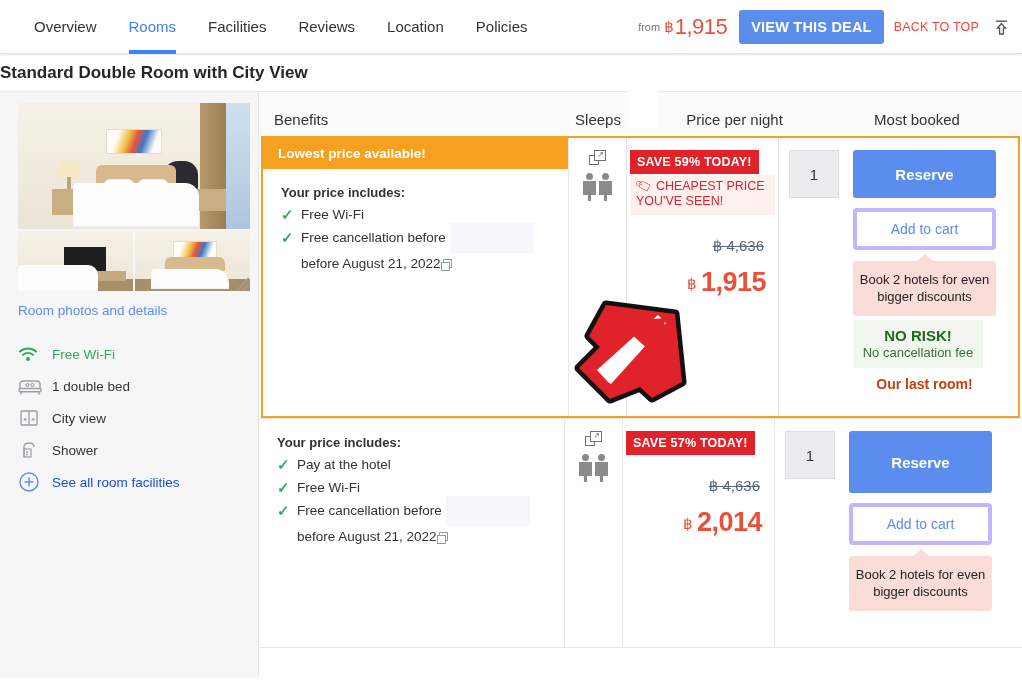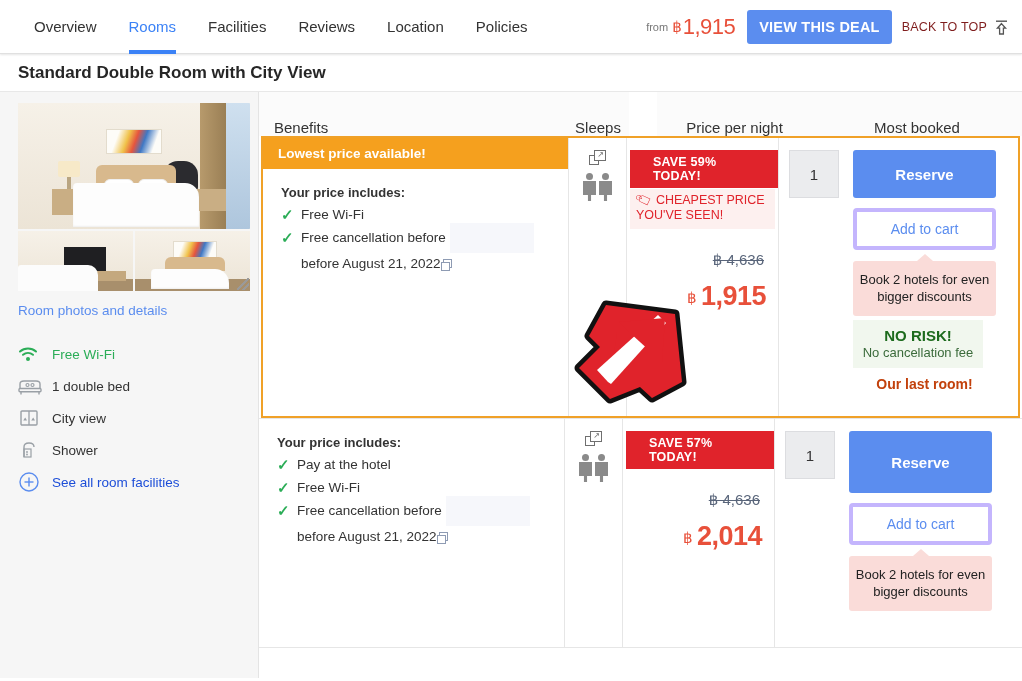--- a/index.html
+++ b/index.html
@@ -60,30 +60,29 @@
     font-size: 14.5px;
     font-weight: bold;
     letter-spacing: 0.2px;
     padding: 9px 12px;
     border: none;
     border-radius: 3px;
     cursor: pointer;
     font-family: "Liberation Sans", sans-serif;
   }
   .back-to-top {
-    display: flex; align-items: center; gap: 6px;
-    font-size: 12.5px; color: #7f1d1d; margin-left: 10px; cursor: pointer;
+    display: flex; align-items: center; gap: 14px;
+    font-size: 12.5px; color: #ef4444; margin-left: 10px; cursor: pointer;
     letter-spacing: 0.2px;
   }
 
   
   .room-title-bar {
     height: 38px;
     display: flex; align-items: center;
-    padding-left: 18px;
     background: #ffffff;
     border-bottom: 1px solid #e8e8e8;
   }
   .room-title { font-size: 17px; font-weight: bold; color: #262626; }
 
   
   .main { display: flex; height: 586px; }
 
   
   .sidebar {
@@ -138,21 +137,21 @@
   .facility-list { margin-top: 20px; }
   .fac-row { display: flex; align-items: center; height: 32px; }
   .fac-icon { width: 34px; flex: 0 0 34px; display: flex; align-items: center; justify-content: flex-start; }
   .fac-label { font-size: 13.5px; color: #333; }
   .fac-label.green { color: #2bad57; }
   .fac-label.link { color: #1d4ed8; }
 
   
   .table-area { flex: 1 1 auto; background: #ffffff; position: relative; }
   .col-head {
-    display: flex; height: 44px; align-items: flex-end; 
+    display: flex; height: 44px; align-items: flex-end; padding-bottom: 8px;
     background: #fbfbfb;
   }
   .col-head .ch { font-size: 15px; color: #333; }
   .ch-benefits { width: 308px; flex:0 0 308px; padding-left: 15px; }
   .ch-sleeps   { width: 62px;  flex:0 0 62px; text-align:center; }
   .ch-spacer   { width: 28px;  flex:0 0 28px; background:#ffffff; height:44px;}
   .ch-price    { width: 155px; flex:0 0 155px; text-align:center; }
   .ch-booked   { width: 210px; flex:0 0 210px; text-align:center; }
 
   .row {
@@ -203,21 +202,21 @@
   .popup-icon .arr { position:absolute; right:2px; top:1px; font-size: 8px; color:#6f6f6f; line-height: 8px;}
   .guests { display:flex; justify-content:center; gap: 3px; }
   .person { width: 13px; }
   .person .h { width: 7px; height: 7px; border-radius: 50%; background: #8a8a8a; margin: 0 auto 1px auto; }
   .person .b { width: 13px; height: 20px; background: #8a8a8a;
                clip-path: polygon(0 0,100% 0,100% 70%,62% 70%,62% 100%,38% 100%,38% 70%,0 70%); }
 
   .save-badge {
     display:inline-block; background: #e0232b; color:#fff;
     font-size: 12.5px; font-weight: bold; letter-spacing: 0.2px;
-    padding: 5px 23px; margin: 2px 0 0 3px;
+    padding: 5px 7px; margin: 2px 0 0 3px;
   }
   .cheapest {
     background: #fdf0ef; color: #e0232b; font-size: 12.5px;
     padding: 4px 6px 6px 6px; margin: 1px 3px 0 3px; line-height: 15px;
   }
   .tag-icon { display:inline-block; transform: rotate(-20deg); margin-right: 4px; }
   .old-price {
     text-align: right; padding: 22px 14px 0 0; font-size: 15px;
     color: #59657a; text-decoration: line-through; text-decoration-color:#59657a;
   }

